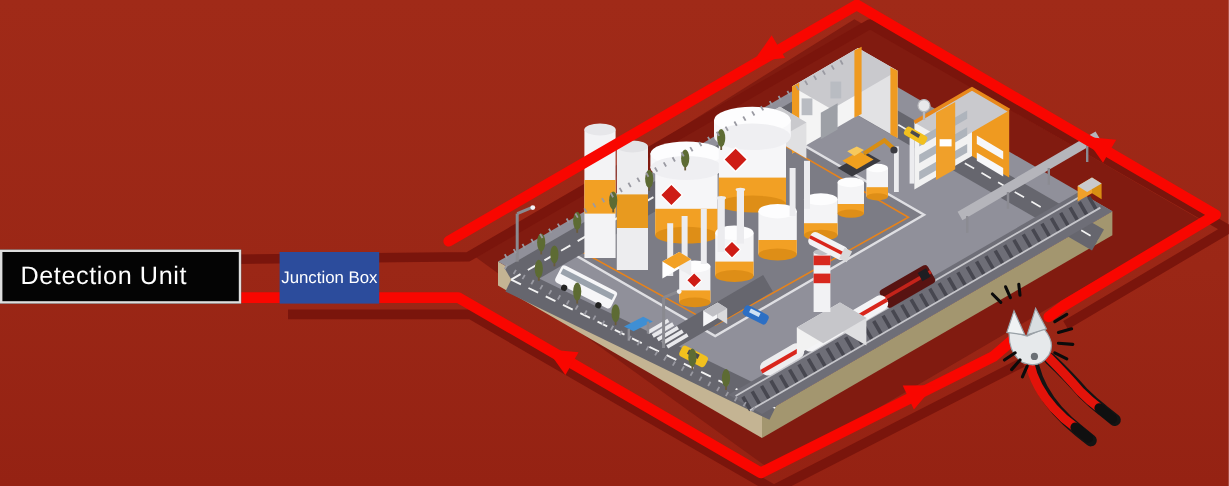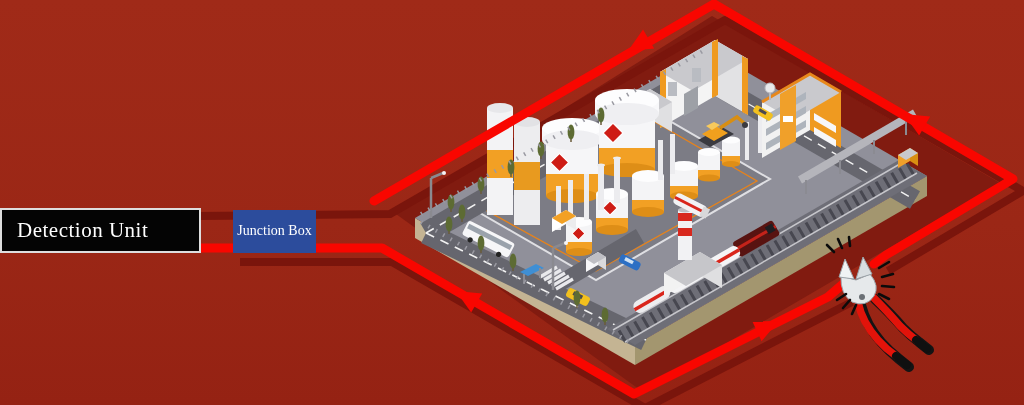--- a/index.html
+++ b/index.html
@@ -1,21 +1,21 @@
 <!DOCTYPE html>
 <html style="--bg: #A02A18; --cable: #F90600; --cable-shadow: #7A150C; --ground-shadow: #811B10; --du-bg: #040404; --du-border: #DEDEDE; --du-text: #FFFFFF; --jb-bg: #2C4C9C; --jb-text: #FFFFFF; --tank-orange: #F2A024; --hazard-red: #CE1C15;"><head>
 <meta charset="utf-8">
 <style>
   html,body{margin:0;padding:0;}
   .stage{
     position:relative;
     width:1024px;height:405px;
     overflow:hidden;
     background:linear-gradient(180deg,var(--bg,#A02A18) 0%,#9B2716 55%,#952213 100%);
-    font-family:Liberation Serif, serif;
+    font-family:Liberation Sans, sans-serif;
   }
   .stage svg{position:absolute;left:0;top:0;}
   .cable{stroke:var(--cable,#F90600);fill:none;stroke-width:9;stroke-linejoin:round;stroke-linecap:round;}
   .cable-shadow{stroke:var(--cable-shadow,#7A150C);fill:none;stroke-width:8;stroke-linejoin:round;stroke-linecap:butt;}
   .arrow{fill:var(--cable,#F90600);}
   .ring{fill:var(--ground-shadow,#811B10);}
   .spark{stroke:#0B0B0B;stroke-width:2.6;stroke-linecap:round;}
   .label-box{position:absolute;display:flex;align-items:center;box-sizing:border-box;}
   .du{
     left:0;top:208px;width:201px;height:45px;

